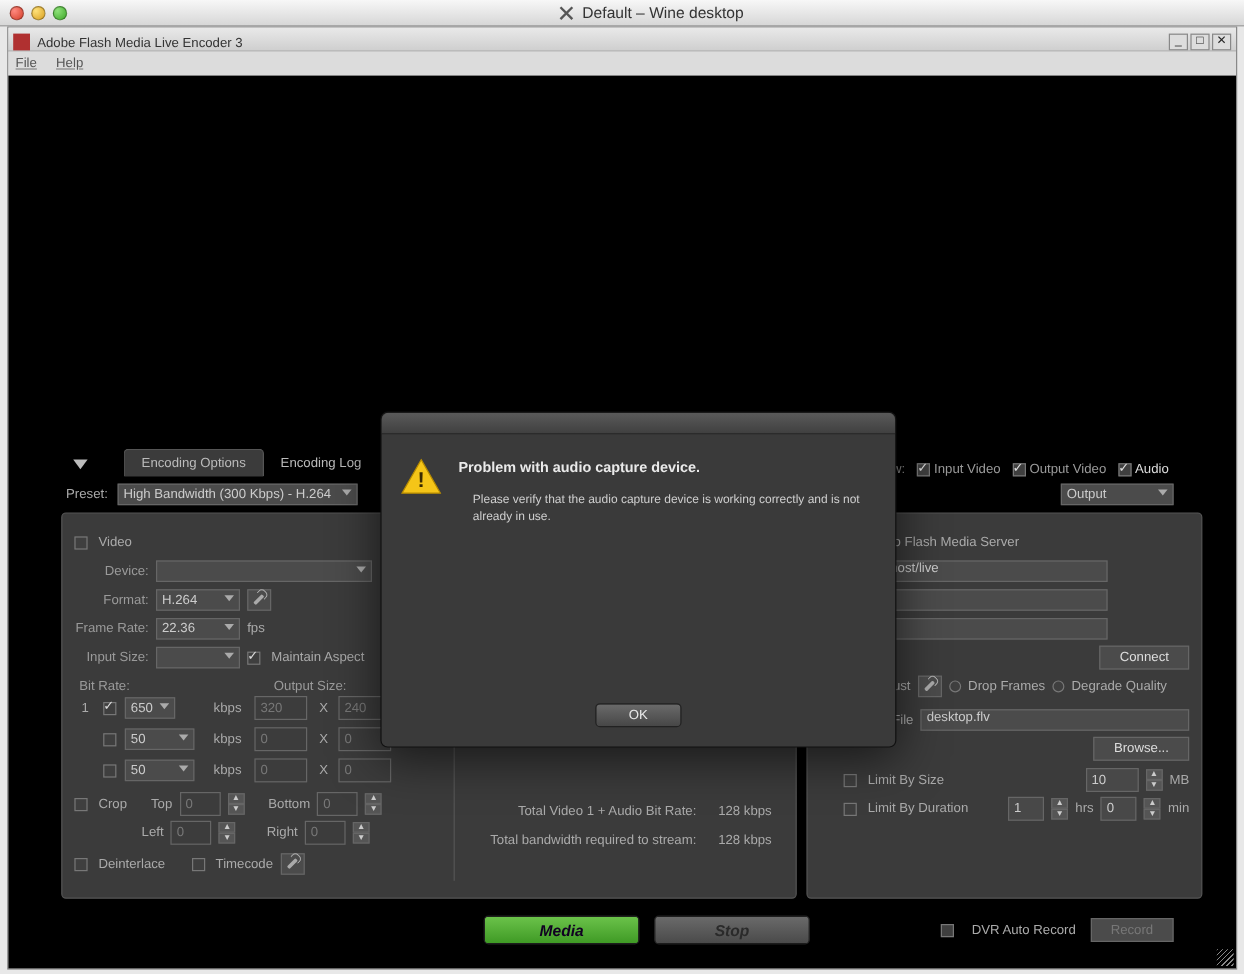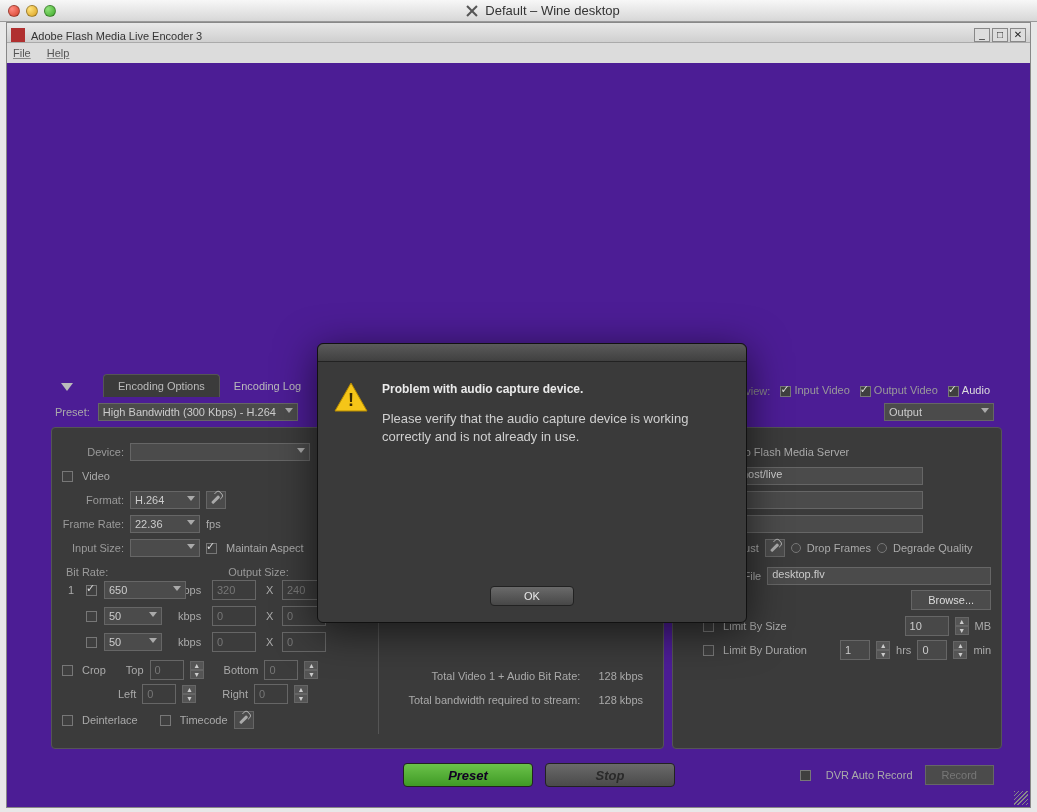--- a/index.html
+++ b/index.html
@@ -40,22 +40,22 @@
     display:flex; align-items:flex-end; padding:0 4px; color:#333;
     border-bottom:1px solid #aaa;
   }
   .wine-titlebar .app-icon{width:14px;height:14px;background:#b03030;margin-right:6px;}
   .wine-titlebar .spacer{flex:1;}
   .winbtn { width:16px;height:14px;margin-left:2px;background:#ddd;border:1px solid #888;display:flex;align-items:center;justify-content:center;font-size:10px;line-height:1;color:#222;cursor:default;}
   .menubar { height:20px; background:#dcdcdc; padding:0 6px; display:flex; gap:16px; color:#555; align-items:center; }
   .menubar span{text-decoration:underline; text-decoration-color:#888;}
   .content {
     position:absolute; top:40px; left:0; right:0; bottom:0;
-    background:#4c1d95;
-    padding:8px 0 0 0;
+    background:#000000;
+    padding:8px 16px 0 0;
   }
   
   .preview { height:300px; }
   
   .tabs-row { display:flex; align-items:flex-end; height:26px; padding:0 40px 0 54px; }
   .rev-tri { width:0;height:0;border-left:6px solid transparent;border-right:6px solid transparent;border-top:8px solid #bbb; margin-right:30px; margin-bottom:6px;}
   .tab { padding:5px 14px; color:#bbb; font-size:11px; }
   .tab.active { background:#3b3b3b; border:1px solid #555; border-bottom:none; border-top-left-radius:4px; border-top-right-radius:4px;}
   .preview-opts { margin-left:auto; display:flex; align-items:center; gap:10px; color:#9a9a9a; }
   .chk { width:11px; height:11px; border:1px solid #777; display:inline-block; vertical-align:middle; margin-right:3px; background:#3f3f3f; position:relative;}
@@ -103,23 +103,23 @@
     background:#3a3a3a; border:1px solid #111; border-radius:6px;
     box-shadow:0 8px 40px rgba(0,0,0,.6);
     z-index:50;
     padding-top:18px;
   }
   .modal-top{height:18px;background:linear-gradient(#5a5a5a,#404040);border-top-left-radius:6px;border-top-right-radius:6px;position:absolute;top:0;left:0;right:0;border-bottom:1px solid #222;}
   .modal-body{padding:20px 16px 0 16px;display:flex;gap:14px;}
   .warn-icon{width:34px;height:30px;position:relative;flex-shrink:0;}
   .warn-icon svg{width:34px;height:30px;}
   .modal h3{color:#eaeaea;font-size:12px;font-weight:bold;margin-bottom:14px;}
-  .modal p{color:#cfcfcf;font-size:13px;line-height:1.4;}
+  .modal p{color:#cfcfcf;font-size:10px;line-height:1.4;margin-left:12px;}
   .modal-foot{position:absolute;bottom:16px;left:0;right:0;display:flex;justify-content:center;}
-  .okbtn{width:84px;height:20px;background:linear-gradient(#6a6a6a,#474747);border:1px solid #222;border-radius:4px;color:#e8e8e8;display:flex;align-items:center;justify-content:center;}
+  .okbtn{width:72px;height:20px;background:linear-gradient(#6a6a6a,#474747);border:1px solid #222;border-radius:4px;color:#e8e8e8;display:flex;align-items:center;justify-content:center;}
   
   .grip{position:absolute;right:2px;bottom:2px;width:14px;height:14px;background:repeating-linear-gradient(135deg,#888 0 1px,transparent 1px 3px);}
 </style>
 </head>
 <body>
 
 <div class="mac-bar">
   <div class="mac-dots">
     <div class="mac-dot r"></div>
     <div class="mac-dot y"></div>
@@ -160,40 +160,40 @@
       </div>
     </div>
 
     <div style="padding:6px 36px 6px 48px; display:flex; align-items:center; gap:8px;">
       <span>Preset:</span>
       <div class="select" style="width:200px;">
         <span>High Bandwidth (300 Kbps) - H.264</span>
           <span class="arrow"></span>
       </div>
       <div style="flex:1"></div>
-      <div class="select" style="width:110px;margin-left:32px;">
+      <div class="select" style="width:94px;margin-left:32px;">
         <span>Output</span>
           <span class="arrow"></span>
       </div>
     </div>
 
     <div class="panels">
 
       <div class="panel" style="display:flex; gap:10px;">
 
         <div style="flex:0 0 300px;">
           <div class="form-row">
+            <span class="chk"></span>
+            <span>Video</span>
+          </div>
+          <div class="form-row">
               <label class="f">Device:</label>
             <div class="select" style="width:180px;">
                 <span class="arrow"></span>
               </div>
-          </div>
-          <div class="form-row">
-            <span class="chk"></span>
-            <span>Video</span>
           </div>
           <div class="form-row">
               <label class="f">Format:</label>
             <div class="select" style="width:70px;">
                 <span>H.264</span>
                 <span class="arrow"></span>
               </div>
             <div class="toolbtn">
                 <span class="wrench"></span>
               </div>
@@ -216,21 +216,21 @@
           </div>
 
           <div style="display:flex; gap:30px; margin-top:4px;">
             <div class="subhead">Bit Rate:</div>
             <div class="subhead" style="margin-left:90px">Output Size:</div>
           </div>
 
           <div class="grid-br">
             <span>1</span>
             <span class="chk on"></span>
-            <div class="select" style="width:82px">
+            <div class="select" style="width:42px">
                 <span>650</span>
                 <span class="arrow"></span>
               </div>
             <span>kbps</span>
             <div class="nbox dark">320</div>
             <span>X</span>
             <div class="nbox dark">240</div>
 
             <span></span>
             <span class="chk"></span>
@@ -342,20 +342,23 @@
         </div>
         <div class="form-row">
           <div class="tinput" style="width:240px">rtmp://localhost/live</div>
         </div>
         <div class="form-row">
           <div class="tinput" style="width:240px"></div>
         </div>
         <div class="form-row">
           <div class="tinput" style="width:240px">livestream</div>
         </div>
+        <div class="form-row" style="justify-content:flex-end;">
+          <div class="btn">Connect</div>
+        </div>
         <div class="form-row">
           <span class="chk"></span>
           <span>Auto Adjust</span>
           <div class="toolbtn">
               <span class="wrench"></span>
             </div>
           <span class="radio"></span>
           <span>Drop Frames</span>
           <span class="radio"></span>
           <span>Degrade Quality</span>
@@ -396,21 +399,21 @@
               <div>▲</div>
               <div>▼</div>
             </div>
           <span>min</span>
         </div>
       </div>
     </div>
 
     <div class="bottom-row">
       <div style="flex:0 0 340px"></div>
-      <div class="bigbtn green">Preset</div>
+      <div class="bigbtn green">Media</div>
       <div class="bigbtn grey">Stop</div>
       <div style="flex:1"></div>
       <span class="chk"></span>
       <span>DVR Auto Record</span>
       <div class="btn dis">Record</div>
     </div>
 
     <div class="modal">
       <div class="modal-top"></div>
       <div class="modal-body">

